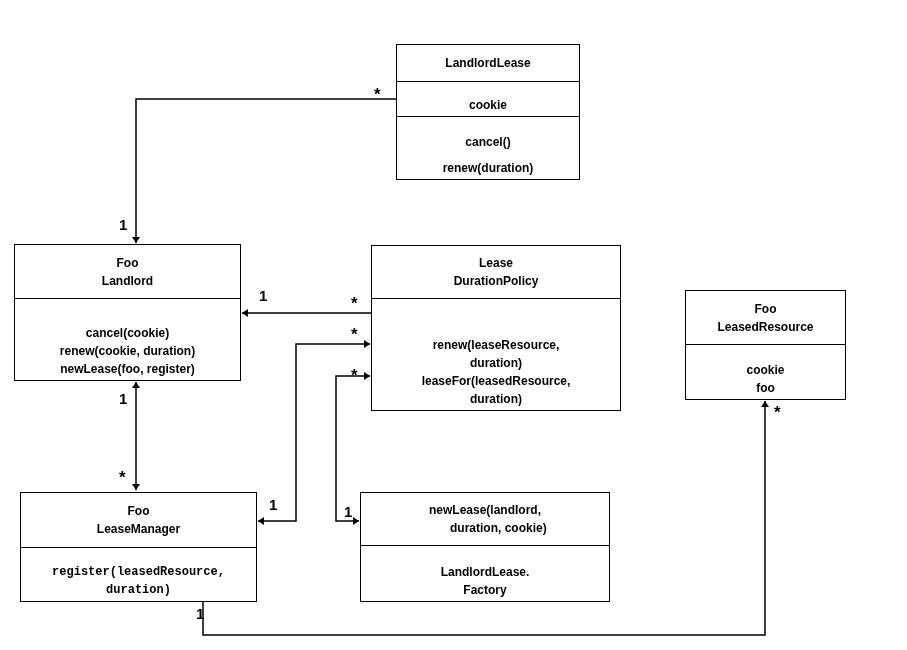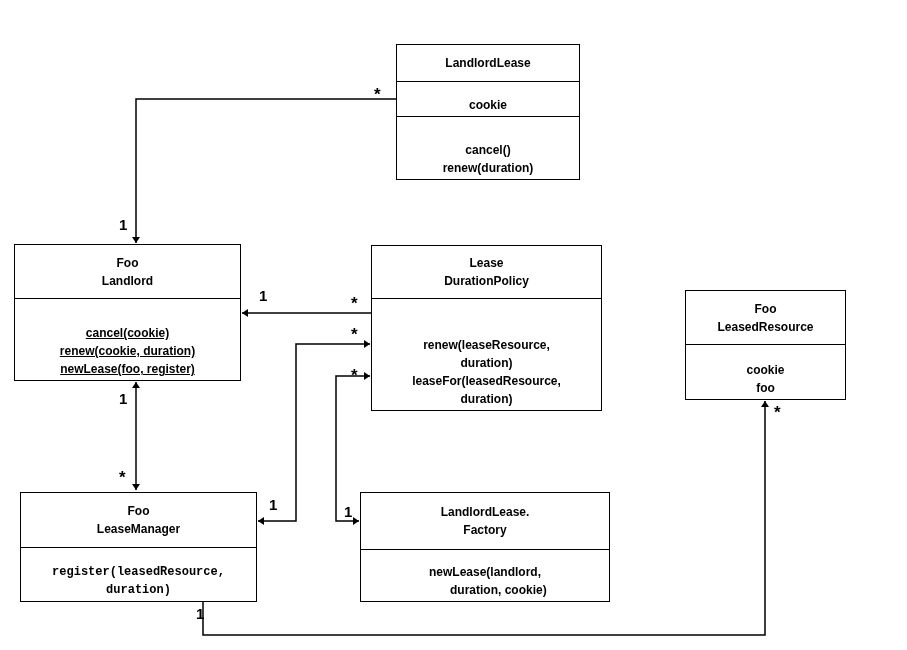--- a/index.html
+++ b/index.html
@@ -87,37 +87,37 @@
       <polygon points="761,407 769,407 765,401" fill="#000000"></polygon>
     </svg>
   <div id="class-layer">
       <div class="uml-class" style="left: 396px; top: 44px; width: 184px; height: 136px; border-color: rgb(0, 0, 0);">
         <div class="uml-compartment" style="height: 36px; border-color: rgb(0, 0, 0);">
           <div class="uml-line">LandlordLease</div>
         </div>
         <div class="uml-compartment" style="height: 35px; border-color: rgb(0, 0, 0);">
           <div class="uml-line">cookie</div>
         </div>
-        <div class="uml-compartment" style="flex: 1 1 auto; border-color: rgb(0, 0, 0);">
+        <div class="uml-compartment" style="flex: 1 1 auto; border-color: rgb(0, 0, 0); gap: 8px;">
           <div class="uml-line">cancel()</div>
           <div class="uml-line">renew(duration)</div>
         </div>
       </div>
       <div class="uml-class" style="left: 14px; top: 244px; width: 227px; height: 137px; border-color: rgb(0, 0, 0);">
         <div class="uml-compartment" style="height: 53px; border-color: rgb(0, 0, 0);">
           <div class="uml-line">Foo</div>
           <div class="uml-line">Landlord</div>
         </div>
-        <div class="uml-compartment" style="flex: 1 1 auto; border-color: rgb(0, 0, 0); text-decoration: underline;">
+        <div class="uml-compartment" style="flex: 1 1 auto; border-color: rgb(0, 0, 0);">
           <div class="uml-line">cancel(cookie)</div>
           <div class="uml-line">renew(cookie, duration)</div>
           <div class="uml-line">newLease(foo, register)</div>
         </div>
       </div>
-      <div class="uml-class" style="left: 371px; top: 245px; width: 231px; height: 166px; border-color: rgb(0, 0, 0);">
+      <div class="uml-class" style="left: 371px; top: 245px; width: 250px; height: 166px; border-color: rgb(0, 0, 0);">
         <div class="uml-compartment" style="height: 52px; border-color: rgb(0, 0, 0);">
           <div class="uml-line">Lease</div>
           <div class="uml-line">DurationPolicy</div>
         </div>
         <div class="uml-compartment" style="flex: 1 1 auto; border-color: rgb(0, 0, 0);">
           <div class="uml-line">renew(leaseResource,</div>
           <div class="uml-line">duration)</div>
           <div class="uml-line">leaseFor(leasedResource,</div>
           <div class="uml-line">duration)</div>
         </div>
@@ -136,27 +136,27 @@
         <div class="uml-compartment" style="height: 54px; border-color: rgb(0, 0, 0);">
           <div class="uml-line">Foo</div>
           <div class="uml-line">LeaseManager</div>
         </div>
         <div class="uml-compartment" style="flex: 1 1 auto; border-color: rgb(0, 0, 0); font-family: Liberation Mono, monospace;">
           <div class="uml-line">register(leasedResource,</div>
           <div class="uml-line">duration)</div>
         </div>
       </div>
       <div class="uml-class" style="left: 360px; top: 492px; width: 250px; height: 110px; border-color: rgb(0, 0, 0);">
+        <div class="uml-compartment" style="flex: 1 1 auto; border-color: rgb(0, 0, 0);">
+          <div class="uml-line">newLease(landlord,</div>
+          <div class="uml-line">        duration, cookie)</div>
+        </div>
         <div class="uml-compartment" style="height: 56px; border-color: rgb(0, 0, 0);">
           <div class="uml-line">LandlordLease.</div>
           <div class="uml-line">Factory</div>
-        </div>
-        <div class="uml-compartment" style="flex: 1 1 auto; border-color: rgb(0, 0, 0);">
-          <div class="uml-line">newLease(landlord,</div>
-          <div class="uml-line">        duration, cookie)</div>
         </div>
       </div>
     </div>
   <div id="mult-layer">
       <div class="mult-label star" style="left: 374px; top: 87px;">*</div>
       <div class="mult-label" style="left: 119px; top: 217px;">1</div>
       <div class="mult-label" style="left: 259px; top: 288px;">1</div>
       <div class="mult-label star" style="left: 351px; top: 296px;">*</div>
       <div class="mult-label star" style="left: 351px; top: 327px;">*</div>
       <div class="mult-label star" style="left: 351px; top: 368px;">*</div>

